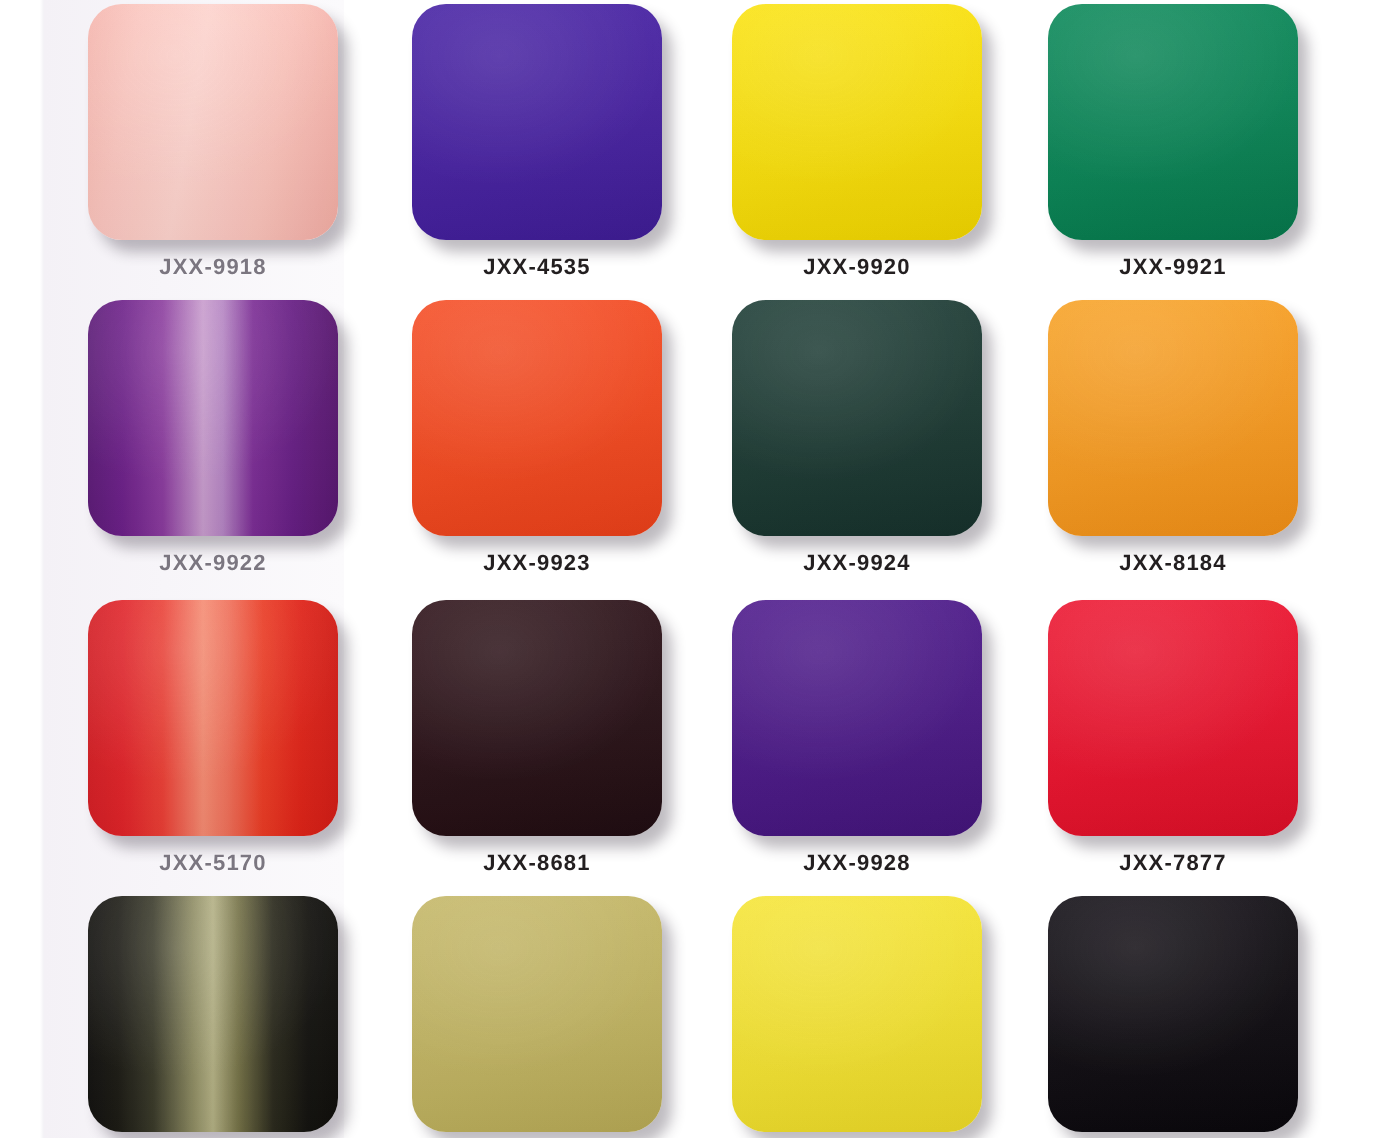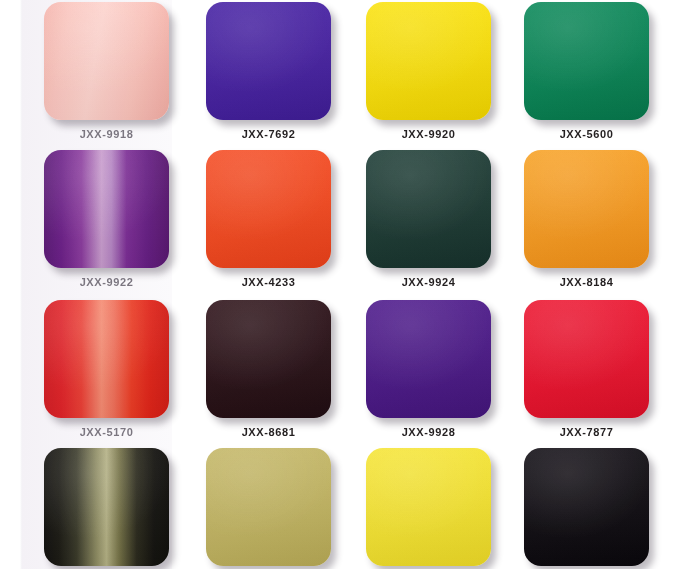--- a/index.html
+++ b/index.html
@@ -78,37 +78,37 @@
   <div class="paper-edge"></div>
   <div class="paper-panel"></div>
 
   <div class="grid" id="grid">
       <div class="cell" style="left: 44px; top: 2px; width: 125px;">
         <div class="swatch" title="pale pink metallic" style="background: linear-gradient(100deg, rgb(246, 182, 174) 0%, rgb(251, 198, 191) 18%, rgb(253, 211, 205) 42%, rgb(250, 194, 186) 72%, rgb(242, 172, 163) 100%);"></div>
         <div class="label faded">JXX-9918</div>
       </div>
       <div class="cell" style="left: 206px; top: 2px; width: 125px;">
         <div class="swatch" title="violet purple" style="background: linear-gradient(160deg, rgb(74, 38, 166) 0%, rgb(71, 34, 160) 55%, rgb(63, 29, 148) 100%);"></div>
-        <div class="label">JXX-7692</div>
+        <div class="label">JXX-4535</div>
       </div>
       <div class="cell" style="left: 366px; top: 2px; width: 125px;">
         <div class="swatch" title="lemon yellow" style="background: linear-gradient(160deg, rgb(251, 228, 23) 0%, rgb(247, 222, 12) 55%, rgb(239, 211, 0) 100%);"></div>
         <div class="label">JXX-9920</div>
       </div>
       <div class="cell" style="left: 524px; top: 2px; width: 125px;">
         <div class="swatch" title="emerald green" style="background: linear-gradient(160deg, rgb(15, 139, 92) 0%, rgb(11, 132, 86) 55%, rgb(7, 119, 75) 100%);"></div>
-        <div class="label">JXX-5600</div>
+        <div class="label">JXX-9921</div>
       </div>
       <div class="cell" style="left: 44px; top: 150px; width: 125px;">
         <div class="swatch" title="purple metallic brushed" style="background: linear-gradient(90deg, rgb(93, 28, 120) 0%, rgb(109, 33, 137) 14%, rgb(139, 60, 158) 30%, rgb(200, 156, 205) 46%, rgb(181, 133, 195) 54%, rgb(124, 46, 149) 66%, rgb(103, 31, 132) 82%, rgb(88, 24, 111) 100%);"></div>
         <div class="label faded">JXX-9922</div>
       </div>
       <div class="cell" style="left: 206px; top: 150px; width: 125px;">
         <div class="swatch" title="orange red" style="background: linear-gradient(160deg, rgb(245, 81, 42) 0%, rgb(242, 74, 33) 55%, rgb(232, 64, 26) 100%);"></div>
-        <div class="label">JXX-4233</div>
+        <div class="label">JXX-9923</div>
       </div>
       <div class="cell" style="left: 366px; top: 150px; width: 125px;">
         <div class="swatch" title="dark forest teal" style="background: linear-gradient(160deg, rgb(34, 65, 58) 0%, rgb(29, 58, 51) 55%, rgb(23, 49, 44) 100%);"></div>
         <div class="label">JXX-9924</div>
       </div>
       <div class="cell" style="left: 524px; top: 150px; width: 125px;">
         <div class="swatch" title="amber orange" style="background: linear-gradient(160deg, rgb(248, 165, 44) 0%, rgb(245, 154, 34) 55%, rgb(239, 142, 23) 100%);"></div>
         <div class="label">JXX-8184</div>
       </div>
       <div class="cell" style="left: 44px; top: 300px; width: 125px;">

